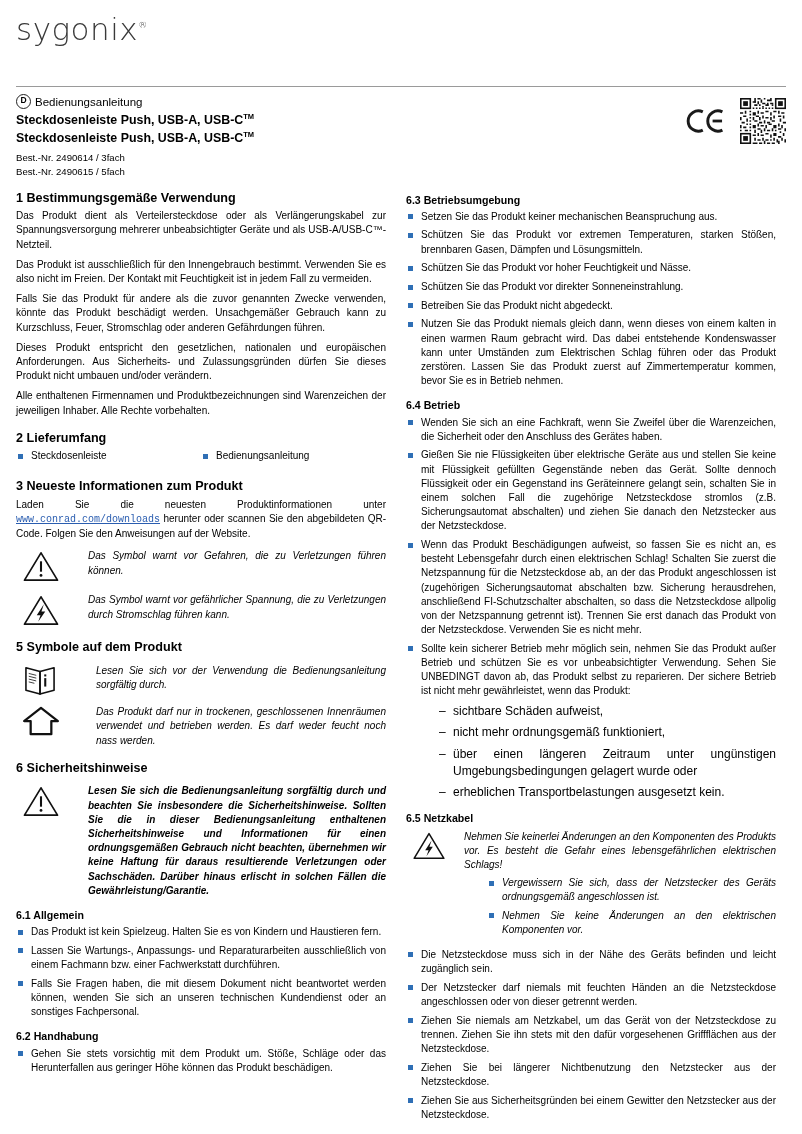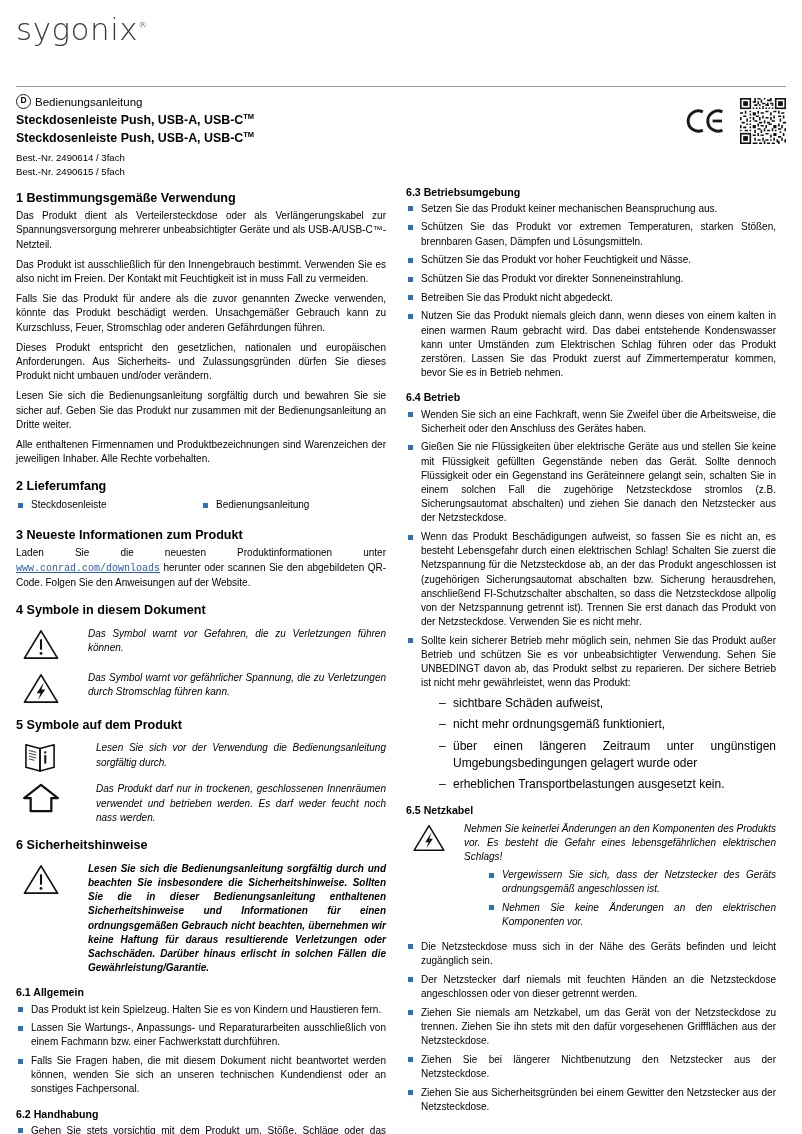--- a/index.html
+++ b/index.html
@@ -207,40 +207,38 @@
       </svg>
     </div>
   </div>
 
   <div class="cols">
 
     <div class="col col-left">
 
       <h2 class="sec">1 Bestimmungsgemäße Verwendung</h2>
       <p class="body">Das Produkt dient als Verteilersteckdose oder als Verlängerungskabel zur Spannungsversorgung mehrerer unbeabsichtigter Geräte und als USB-A/USB-C™-Netzteil.</p>
-      <p class="body">Das Produkt ist ausschließlich für den Innengebrauch bestimmt. Verwenden Sie es also nicht im Freien. Der Kontakt mit Feuchtigkeit ist in muss Fall zu vermeiden.</p>
+      <p class="body">Das Produkt ist ausschließlich für den Innengebrauch bestimmt. Verwenden Sie es also nicht im Freien. Der Kontakt mit Feuchtigkeit ist in jedem Fall zu vermeiden.</p>
       <p class="body">Falls Sie das Produkt für andere als die zuvor genannten Zwecke verwenden, könnte das Produkt beschädigt werden. Unsachgemäßer Gebrauch kann zu Kurzschluss, Feuer, Stromschlag oder anderen Gefährdungen führen.</p>
       <p class="body">Dieses Produkt entspricht den gesetzlichen, nationalen und europäischen Anforderungen. Aus Sicherheits- und Zulassungsgründen dürfen Sie dieses Produkt nicht umbauen und/oder verändern.</p>
-      <p class="body">Lesen Sie sich die Bedienungsanleitung sorgfältig durch und bewahren Sie sie sicher auf. Geben Sie das Produkt nur zusammen mit der Bedienungsanleitung an Dritte weiter.</p>
       <p class="body">Alle enthaltenen Firmennamen und Produktbezeichnungen sind Warenzeichen der jeweiligen Inhaber. Alle Rechte vorbehalten.</p>
 
       <h2 class="sec">2 Lieferumfang</h2>
       <div class="twocol">
         <ul class="blist tight">
           <li>Steckdosenleiste</li>
         </ul>
         <ul class="blist tight">
           <li>Bedienungsanleitung</li>
         </ul>
       </div>
 
       <h2 class="sec">3 Neueste Informationen zum Produkt</h2>
       <p class="body"><span>Laden Sie die neuesten Produktinformationen unter </span><a class="link" href="#">www.conrad.com/downloads</a><span> herunter oder scannen Sie den abgebildeten QR-Code. Folgen Sie den Anweisungen auf der Website.</span></p>
 
-      <h2 class="sec">4 Symbole in diesem Dokument</h2>
 
       <div class="iconrow">
         <div class="ic">
           <svg width="38" height="33" viewBox="0 0 40 35">
             <path d="M20 3 L37.5 32 L2.5 32 Z" fill="none" stroke="#111" stroke-width="1.8" stroke-linejoin="round"></path>
             <rect x="18.9" y="12" width="2.2" height="11" fill="#111"></rect>
             <circle cx="20" cy="27" r="1.5" fill="#111"></circle>
           </svg>
         </div>
         <div class="tx">Das Symbol warnt vor Gefahren, die zu Verletzungen führen können.</div>
@@ -308,33 +306,33 @@
       <h3 class="sub">6.2 Handhabung</h3>
       <ul class="blist">
         <li>Gehen Sie stets vorsichtig mit dem Produkt um. Stöße, Schläge oder das Herunterfallen aus geringer Höhe können das Produkt beschädigen.</li>
 
       </ul>
 
     </div>
 
     <div class="col col-right">
 
-      <h3 class="sub" style="margin-top:0">6.3 Betriebsumgebung</h3>
+      <h3 class="sub" style="margin-top:8px">6.3 Betriebsumgebung</h3>
       <ul class="blist">
         <li>Setzen Sie das Produkt keiner mechanischen Beanspruchung aus.</li>
         <li>Schützen Sie das Produkt vor extremen Temperaturen, starken Stößen, brennbaren Gasen, Dämpfen und Lösungsmitteln.</li>
         <li>Schützen Sie das Produkt vor hoher Feuchtigkeit und Nässe.</li>
         <li>Schützen Sie das Produkt vor direkter Sonneneinstrahlung.</li>
         <li>Betreiben Sie das Produkt nicht abgedeckt.</li>
         <li>Nutzen Sie das Produkt niemals gleich dann, wenn dieses von einem kalten in einen warmen Raum gebracht wird. Das dabei entstehende Kondenswasser kann unter Umständen zum Elektrischen Schlag führen oder das Produkt zerstören. Lassen Sie das Produkt zuerst auf Zimmertemperatur kommen, bevor Sie es in Betrieb nehmen.</li>
       </ul>
 
       <h3 class="sub">6.4 Betrieb</h3>
       <ul class="blist">
-        <li>Wenden Sie sich an eine Fachkraft, wenn Sie Zweifel über die Arbeitsweise, die Sicherheit oder den Anschluss des Gerätes haben.</li>
+        <li>Wenden Sie sich an eine Fachkraft, wenn Sie Zweifel über die Warenzeichen, die Sicherheit oder den Anschluss des Gerätes haben.</li>
         <li>Gießen Sie nie Flüssigkeiten über elektrische Geräte aus und stellen Sie keine mit Flüssigkeit gefüllten Gegenstände neben das Gerät. Sollte dennoch Flüssigkeit oder ein Gegenstand ins Geräteinnere gelangt sein, schalten Sie in einem solchen Fall die zugehörige Netzsteckdose stromlos (z.B. Sicherungsautomat abschalten) und ziehen Sie danach den Netzstecker aus der Netzsteckdose.</li>
         <li>Wenn das Produkt Beschädigungen aufweist, so fassen Sie es nicht an, es besteht Lebensgefahr durch einen elektrischen Schlag! Schalten Sie zuerst die Netzspannung für die Netzsteckdose ab, an der das Produkt angeschlossen ist (zugehörigen Sicherungsautomat abschalten bzw. Sicherung herausdrehen, anschließend FI-Schutzschalter abschalten, so dass die Netzsteckdose allpolig von der Netzspannung getrennt ist). Trennen Sie erst danach das Produkt von der Netzsteckdose. Verwenden Sie es nicht mehr.</li>
         <li>
           <span>Sollte kein sicherer Betrieb mehr möglich sein, nehmen Sie das Produkt außer Betrieb und schützen Sie es vor unbeabsichtigter Verwendung. Sehen Sie UNBEDINGT davon ab, das Produkt selbst zu reparieren. Der sichere Betrieb ist nicht mehr gewährleistet, wenn das Produkt:</span>
           <ul class="dlist">
             <li>sichtbare Schäden aufweist,</li>
             <li>nicht mehr ordnungsgemäß funktioniert,</li>
             <li>über einen längeren Zeitraum unter ungünstigen Umgebungsbedingungen gelagert wurde oder</li>
             <li>erheblichen Transportbelastungen ausgesetzt kein.</li>
           </ul>

